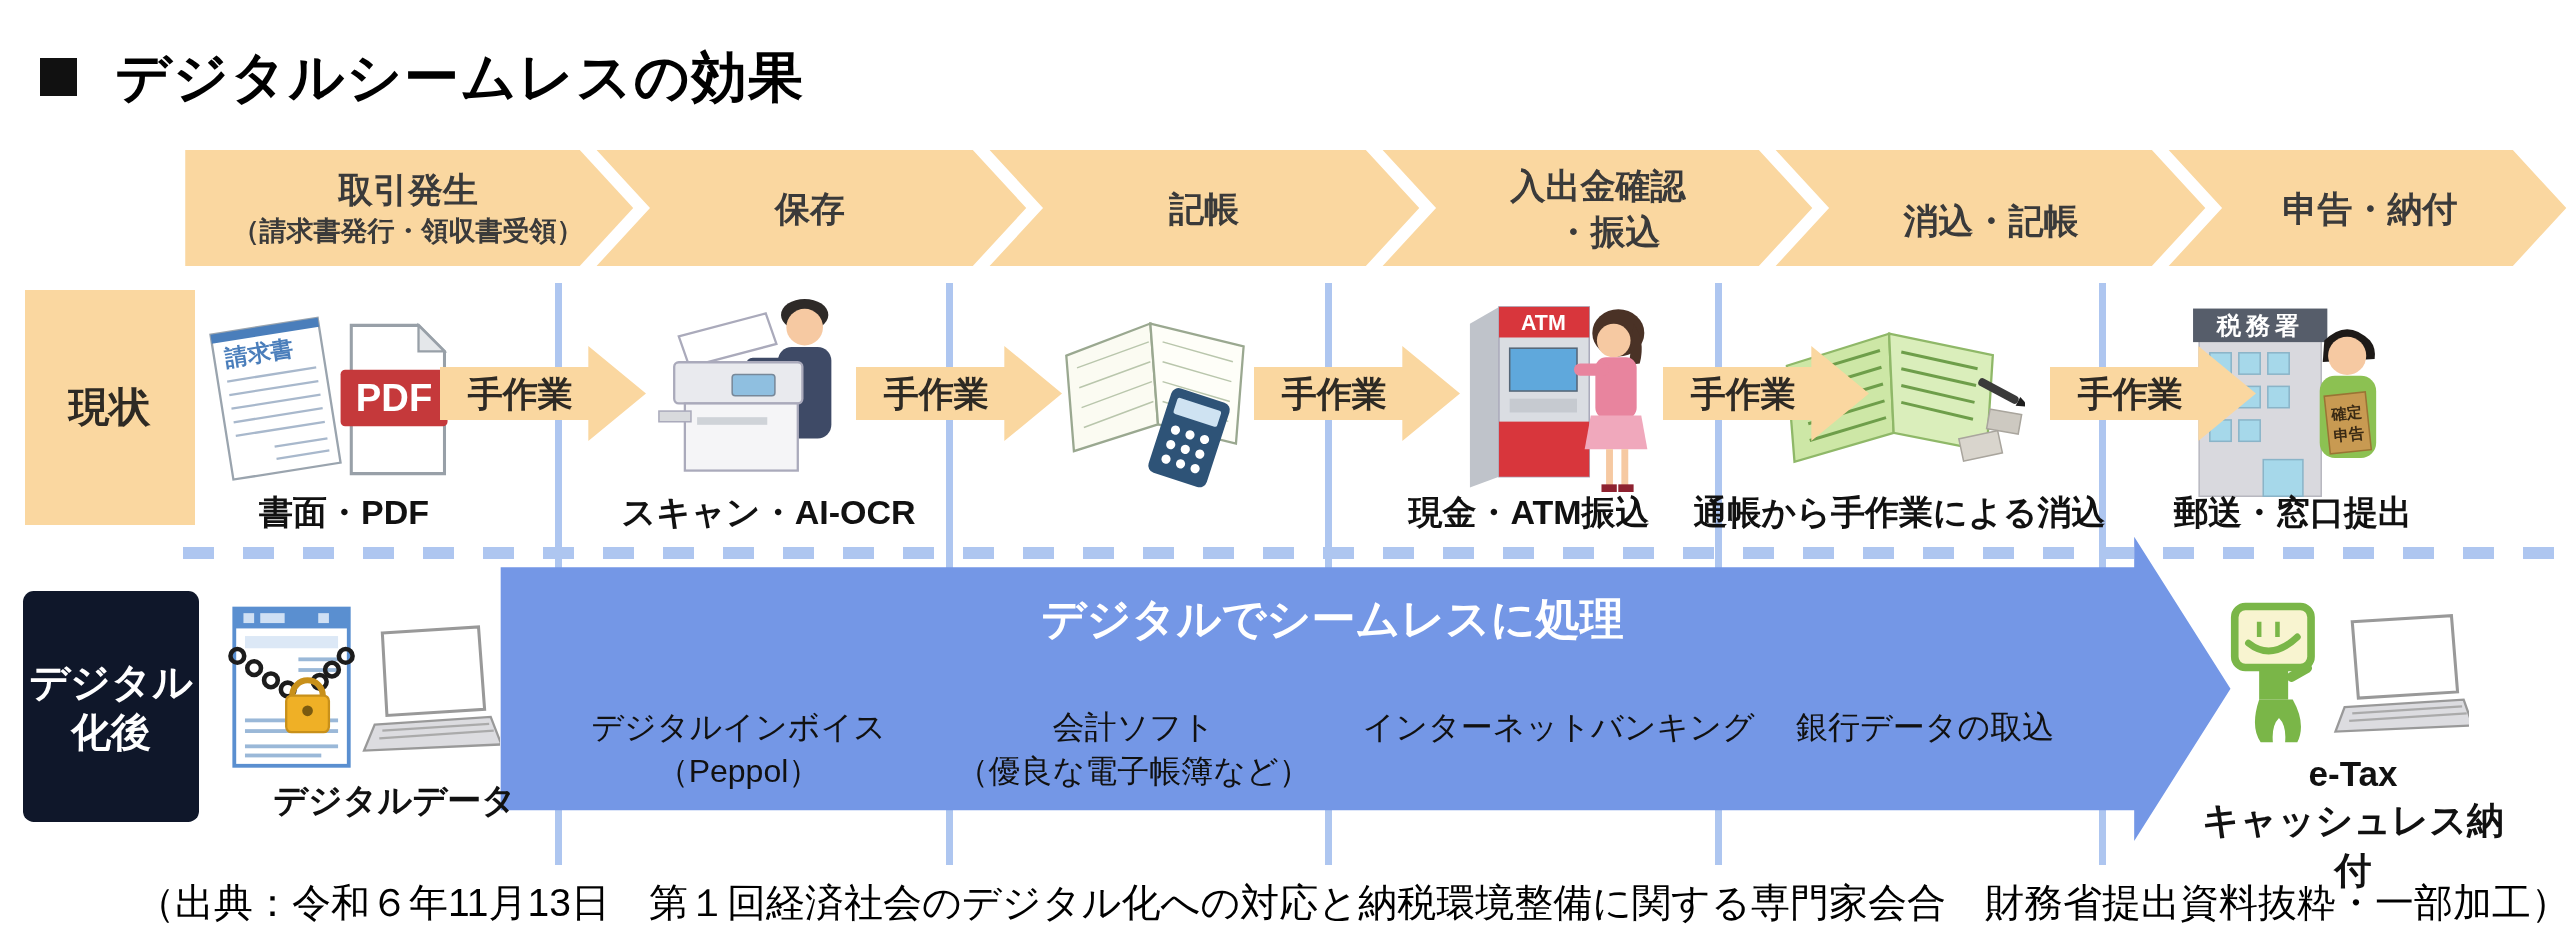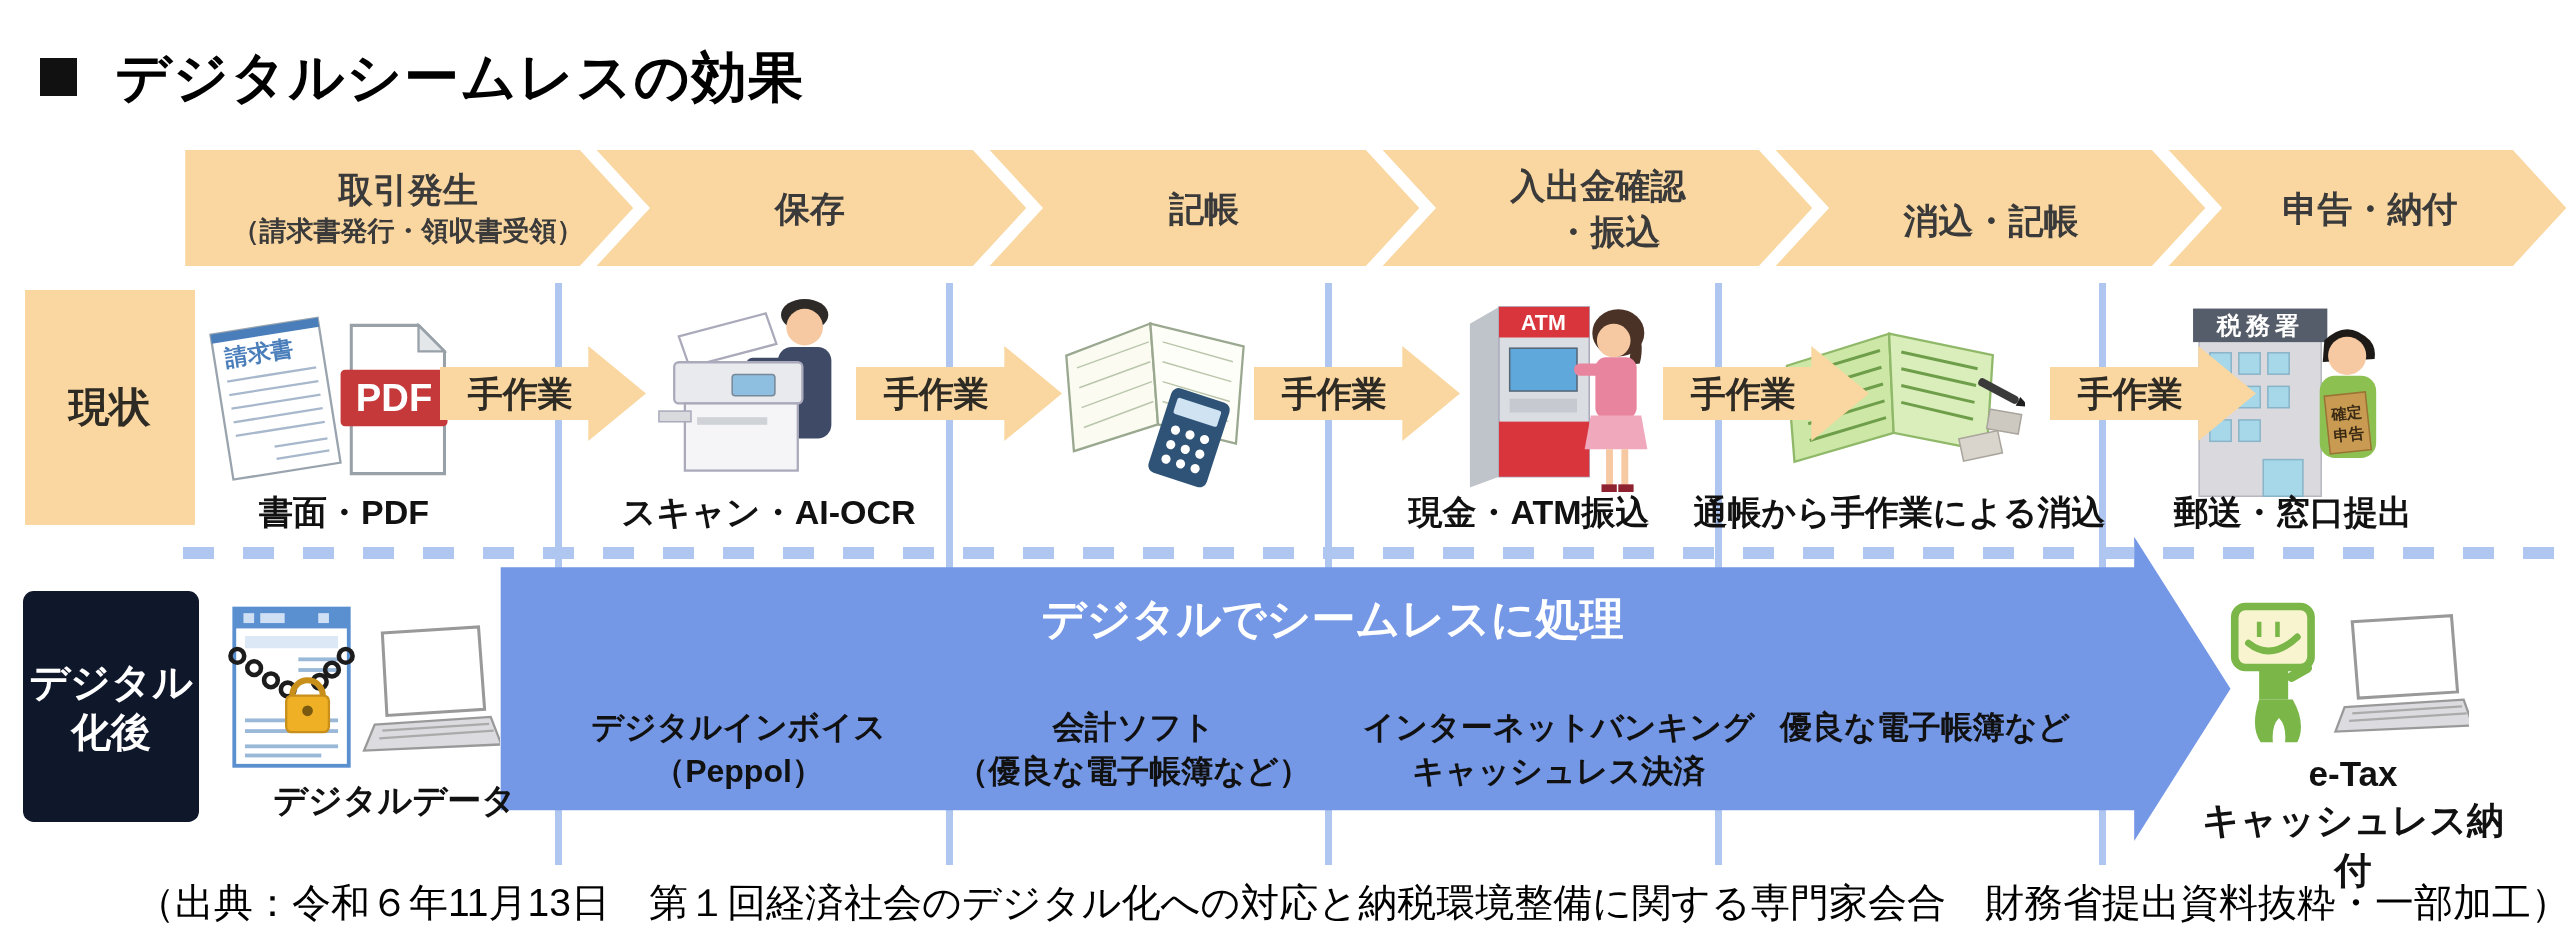--- a/index.html
+++ b/index.html
@@ -32,21 +32,21 @@
   .manual-arrow{position:absolute;top:346px;width:206px;height:95px;z-index:3;}
   .ma-shape{position:absolute;inset:0;background:#FAD7A0;
             clip-path:polygon(0 22%,72% 22%,72% 0,100% 50%,72% 100%,72% 78%,0 78%);}
   .ma-text{position:absolute;left:0;top:50%;width:78%;transform:translateY(-50%);
            text-align:center;font-size:35px;font-weight:600;color:#2e2a24;}
   
   .bigarrow-svg{position:absolute;left:0;top:535px;z-index:1;}
   .arrow-title{position:absolute;left:874px;top:590px;width:917px;text-align:center;
                font-size:44px;font-weight:700;color:#fff;z-index:3;}
   .arrow-item{position:absolute;top:705px;text-align:center;font-size:32px;line-height:44px;
-              font-weight:700;color:#111;z-index:3;}
+              font-weight:400;color:#111;z-index:3;}
   .dd-caption{position:absolute;left:203px;top:778px;width:313px;text-align:right;
               font-size:34px;font-weight:600;color:#111;z-index:3;}
   .etax-cap1{position:absolute;left:2185px;top:754px;width:336px;text-align:center;
              font-size:35px;font-weight:600;color:#111;z-index:3;}
   .etax-cap2{position:absolute;left:2185px;top:796px;width:336px;text-align:center;
              font-size:37px;font-weight:600;color:#111;z-index:3;}
   
   .source{position:absolute;left:130px;top:876px;width:2446px;text-align:center;font-size:39px;color:#000;z-index:2;}
   .icon{position:absolute;z-index:2;}
 </style>
@@ -315,24 +315,23 @@
   <div class="arrow-item" style="left:540px;width:397px;">
     <div>デジタルインボイス</div>
     <div>（Peppol）</div>
   </div>
   <div class="arrow-item" style="left:904px;width:459px;">
     <div>会計ソフト</div>
     <div>（優良な電子帳簿など）</div>
   </div>
   <div class="arrow-item" style="left:1329px;width:459px;">
     <div>インターネットバンキング</div>
-    <div>キャッシュレス決済</div>
   </div>
   <div class="arrow-item" style="left:1734px;width:382px;">
-    <div>優良な電子帳簿など</div>
+    <div>銀行データの取込</div>
   </div>
 
   <svg class="icon" style="left:2221px;top:600px;z-index:3;" width="248" height="161" viewBox="0 0 325 210">
     <rect x="18" y="8" width="100" height="80" rx="14" fill="#f8f4d0" stroke="#7AB648" stroke-width="10"></rect>
     <line x1="50" y1="28" x2="50" y2="48" stroke="#7AB648" stroke-width="6"></line>
     <line x1="74" y1="28" x2="74" y2="48" stroke="#7AB648" stroke-width="6"></line>
     <path d="M36 56 q30 24 64 -8" fill="none" stroke="#7AB648" stroke-width="9" stroke-linecap="round"></path>
     <rect x="50" y="88" width="38" height="42" fill="#7AB648"></rect>
     <g transform="rotate(-30 92 100)">
         <rect x="86" y="94" width="36" height="13" rx="6" fill="#7AB648"></rect>

